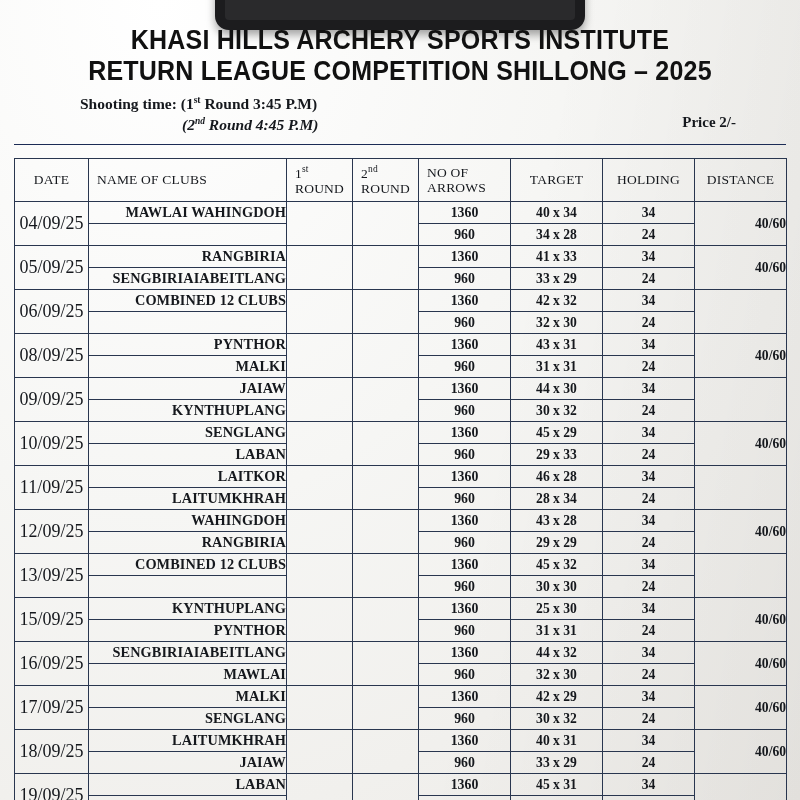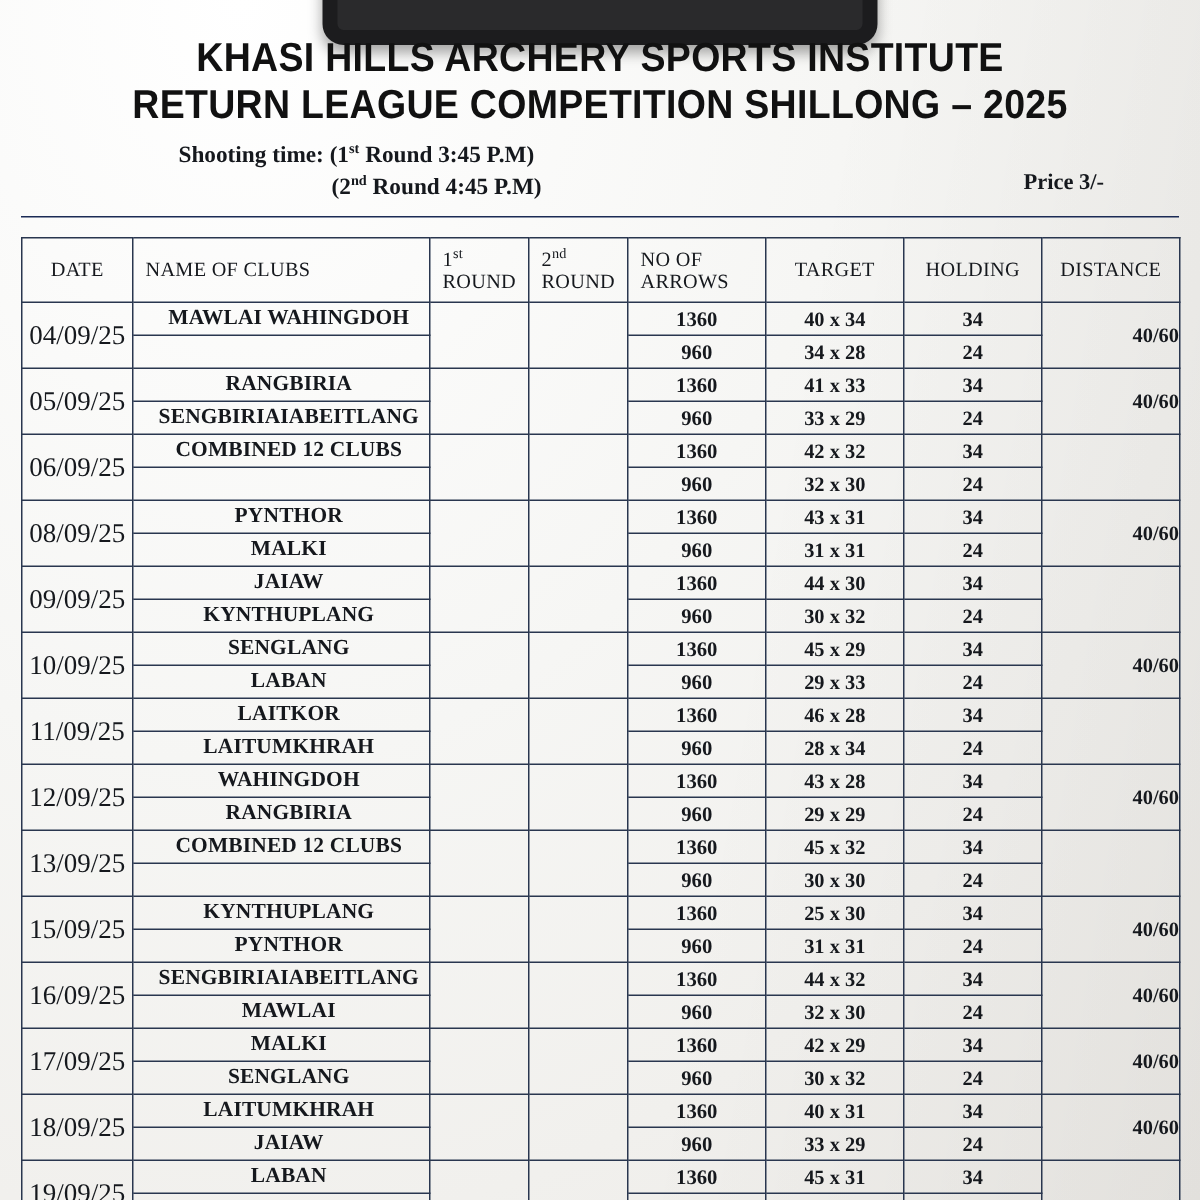--- a/index.html
+++ b/index.html
@@ -62,28 +62,28 @@
     font-weight: bold;
     font-size: 25px;
     letter-spacing: 0.2px;
     line-height: 1.22;
     transform: scaleY(1.08);
     color: #111;
   }
 
   .shoot-wrap {
     margin-top: 9px;
-    padding-left: 119px;
+    padding-left: 80px;
     font-family: "Liberation Serif", serif;
     font-weight: bold;
     font-size: 15.5px;
     line-height: 1.32;
     position: relative;
   }
-  .shoot-line2 { padding-left: 102px; }
+  .shoot-line2 { padding-left: 102px; font-style: italic; }
   sup { font-size: 9.5px; vertical-align: super; }
 
   .price {
     position: absolute;
     right: 64px;
     top: 19px;
     font-family: "Liberation Serif", serif;
     font-weight: bold;
     font-size: 15px;
   }
@@ -132,21 +132,21 @@
     height: 21px;
     font-size: 14.2px;
     vertical-align: middle;
   }
   td.date {
     text-align: center;
     font-size: 18px;
     padding-bottom: 1px;
   }
   td.club {
-    text-align: center;
+    text-align: right;
     padding-left: 10px;
     font-weight: bold;
     font-size: 14.3px;
     letter-spacing: 0.1px;
   }
   td.num {
     text-align: center;
     font-weight: bold;
     font-size: 13.8px;
   }
@@ -186,21 +186,21 @@
   </div>
 
   <div class="shoot-wrap">
     <div>
       <span>Shooting time:</span>
       <span>(1</span><sup>st</sup><span> Round 3:45 P.M)</span>
     </div>
     <div class="shoot-line2">
       <span>(2</span><sup>nd</sup><span> Round 4:45 P.M)</span>
     </div>
-    <div class="price">Price 3/-</div>
+    <div class="price">Price 2/-</div>
   </div>
 
   <div class="rule"></div>
 
   <table>
     <colgroup>
       <col class="c-date">
         <col class="c-club">
         <col class="c-r1">
         <col class="c-r2">

